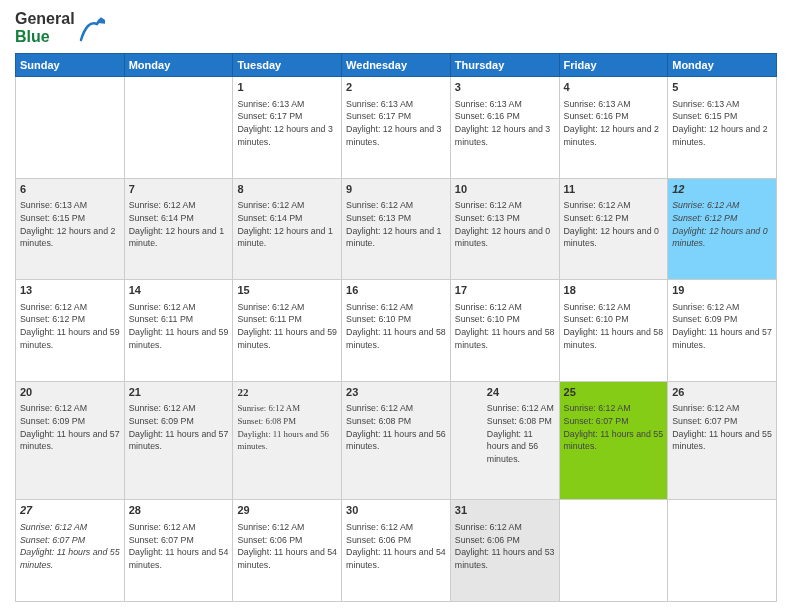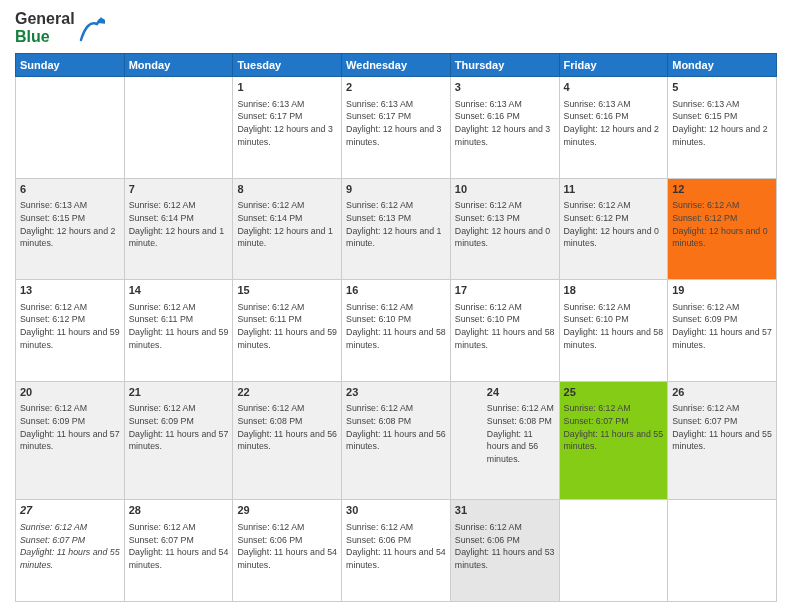--- a/index.html
+++ b/index.html
@@ -188,21 +188,21 @@
             <div class="day-info" style="white-space: pre-line;">Sunrise: 6:12 AM
 Sunset: 6:13 PM
 Daylight: 12 hours and 0 minutes.</div>
           </td>
           <td style="background: rgb(240, 240, 240);">
             <span class="day-number">11</span>
             <div class="day-info" style="white-space: pre-line;">Sunrise: 6:12 AM
 Sunset: 6:12 PM
 Daylight: 12 hours and 0 minutes.</div>
           </td>
-          <td style="background: #f97316;">
+          <td style="background: #7dd3fc; font-style: italic;">
             <span class="day-number">12</span>
             <div class="day-info" style="white-space: pre-line;">Sunrise: 6:12 AM
 Sunset: 6:12 PM
 Daylight: 12 hours and 0 minutes.</div>
           </td>
         </tr>
         <tr>
           <td style="background: rgb(255, 255, 255);">
             <span class="day-number">13</span>
             <div class="day-info" style="white-space: pre-line;">Sunrise: 6:12 AM
@@ -252,21 +252,21 @@
             <div class="day-info" style="white-space: pre-line;">Sunrise: 6:12 AM
 Sunset: 6:09 PM
 Daylight: 11 hours and 57 minutes.</div>
           </td>
           <td style="background: rgb(240, 240, 240);">
             <span class="day-number">21</span>
             <div class="day-info" style="white-space: pre-line;">Sunrise: 6:12 AM
 Sunset: 6:09 PM
 Daylight: 11 hours and 57 minutes.</div>
           </td>
-          <td style="background: rgb(240, 240, 240);">
+          <td style="background: rgb(240, 240, 240); font-family: Liberation Serif, serif;">
             <span class="day-number">22</span>
             <div class="day-info" style="white-space: pre-line;">Sunrise: 6:12 AM
 Sunset: 6:08 PM
 Daylight: 11 hours and 56 minutes.</div>
           </td>
           <td style="background: rgb(240, 240, 240);">
             <span class="day-number">23</span>
             <div class="day-info" style="white-space: pre-line;">Sunrise: 6:12 AM
 Sunset: 6:08 PM
 Daylight: 11 hours and 56 minutes.</div>

